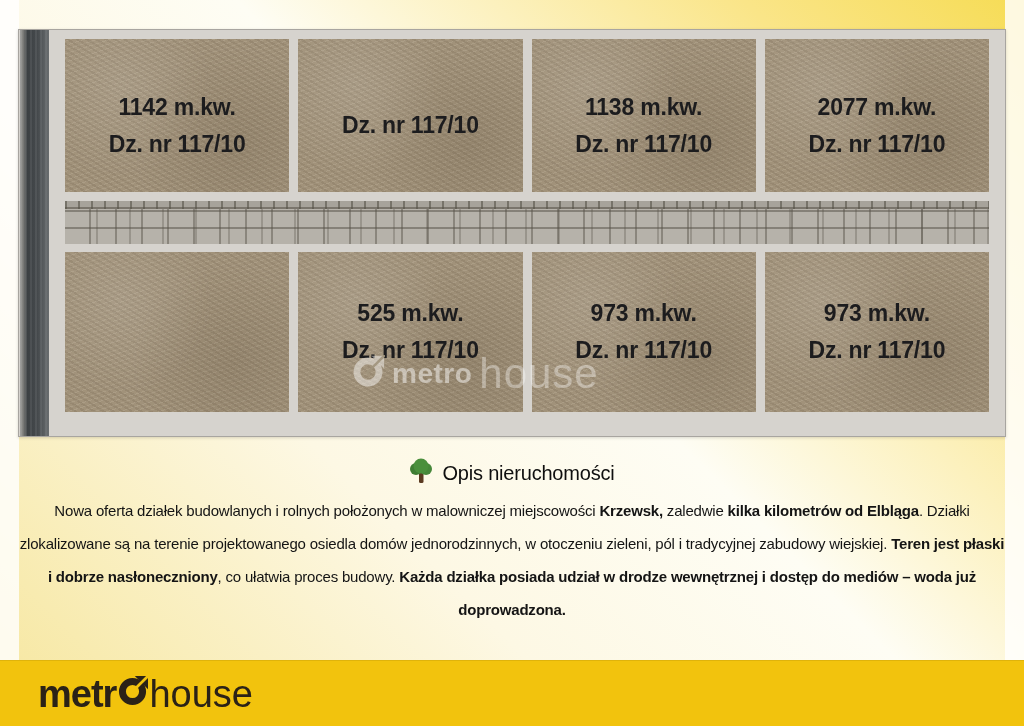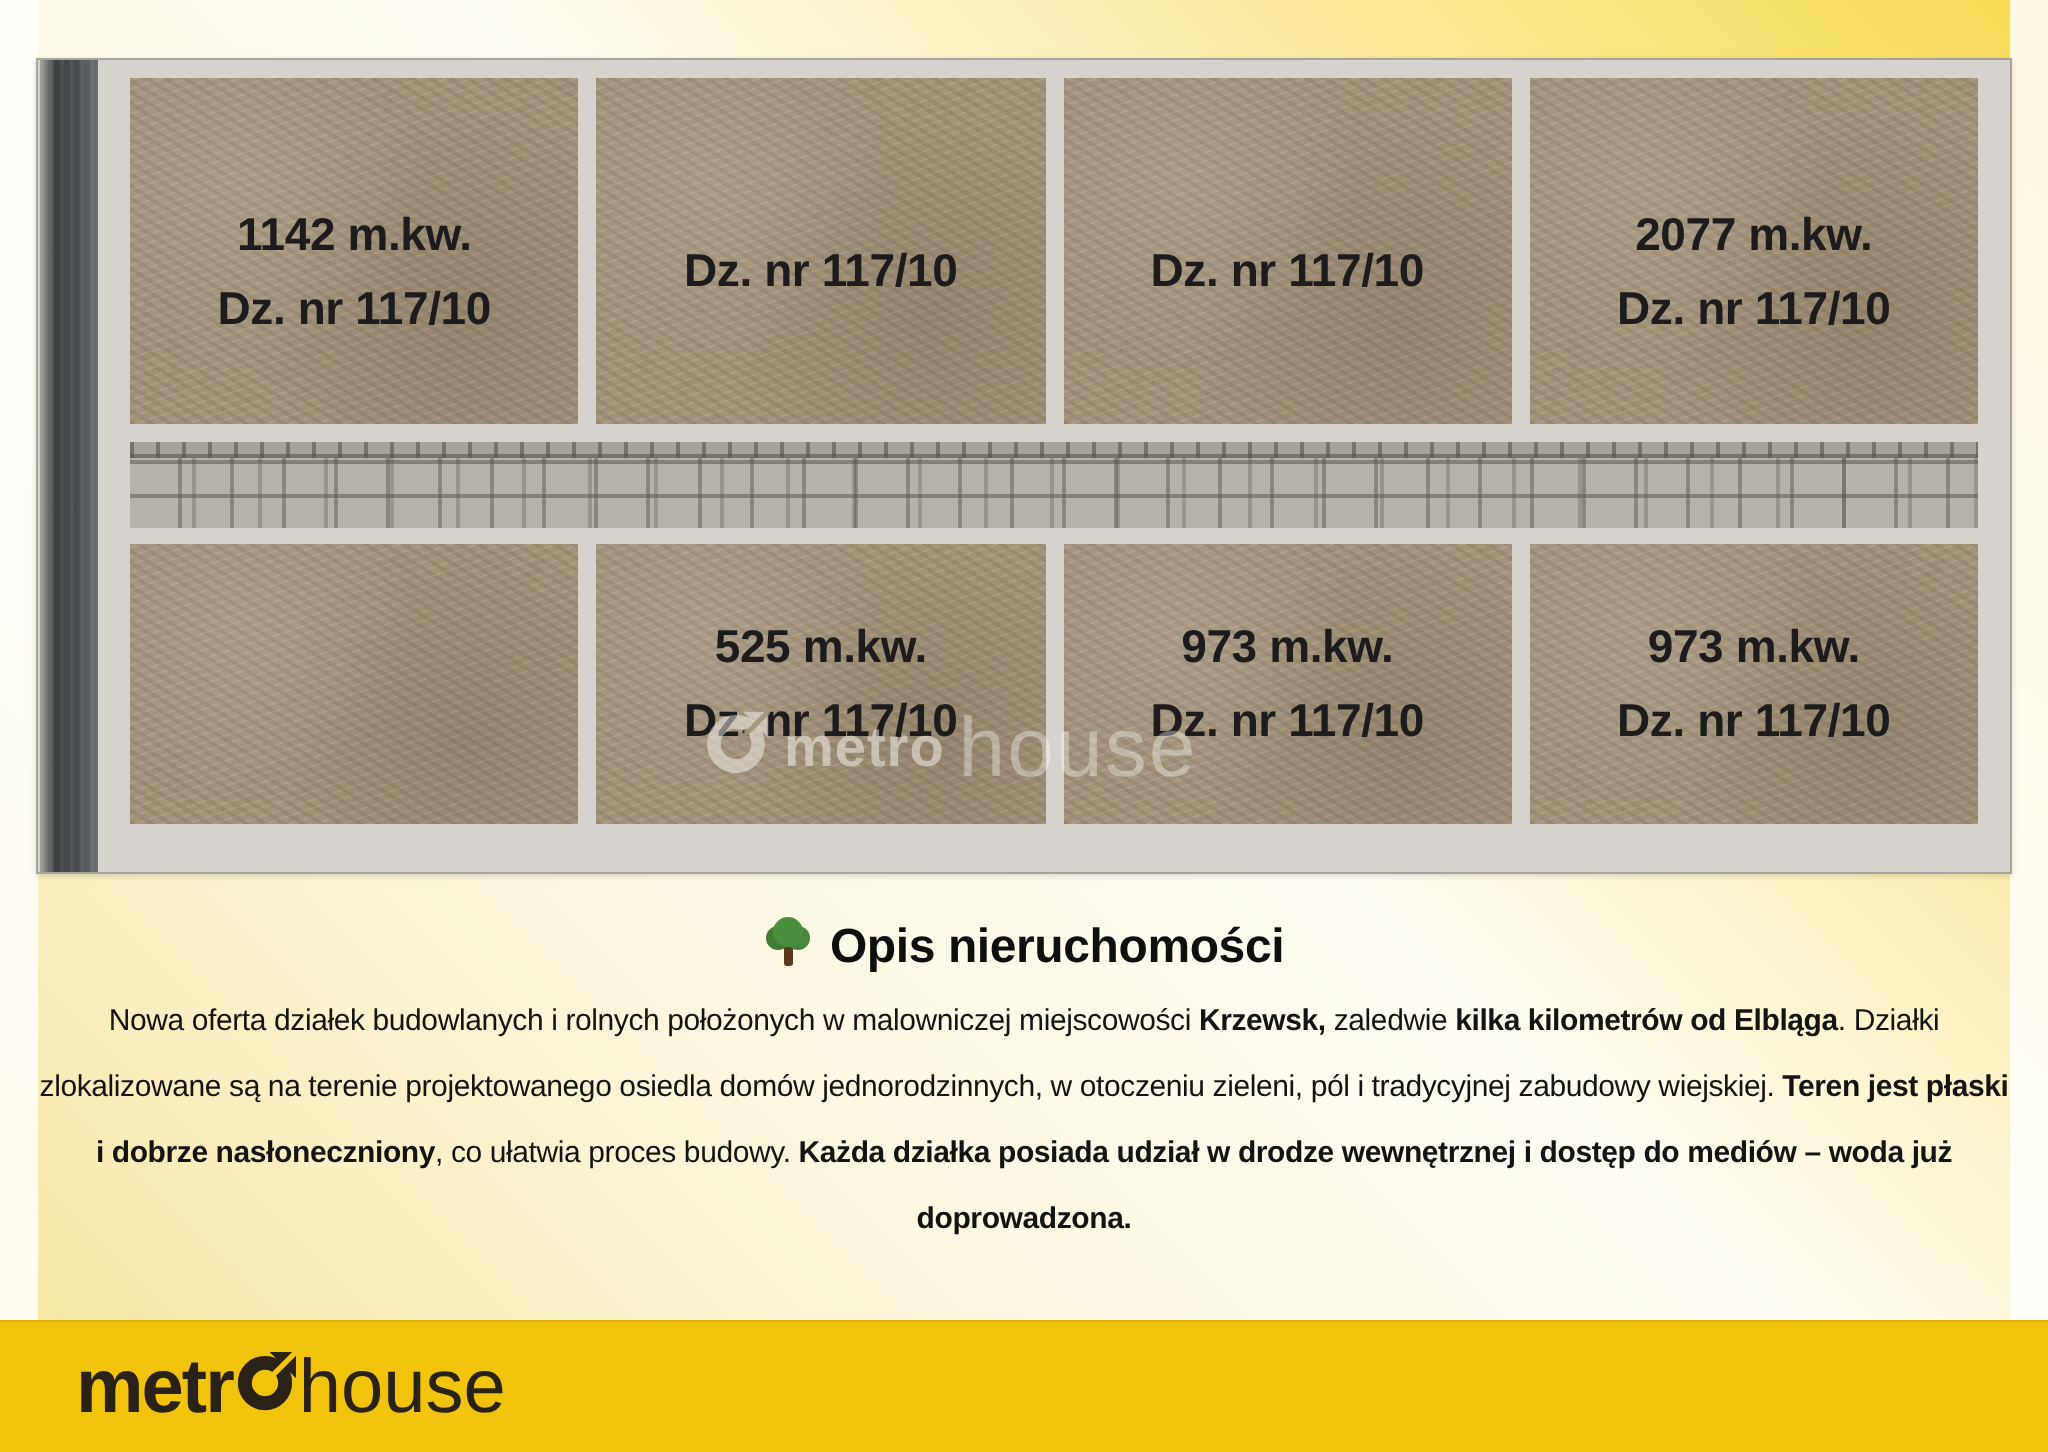--- a/index.html
+++ b/index.html
@@ -21,21 +21,21 @@
     position:absolute; left:1px; top:0; bottom:0; width:29px;
     background:
       repeating-linear-gradient(90deg, rgba(255,255,255,.07) 0 2px, transparent 2px 5px),
       linear-gradient(90deg,#9a9a98 0,#80807d 3px,#3c4043 7px,#45494c 60%,#696d6f 100%);
   }
   .field{
     position:absolute; left:46px; right:16px; top:9px; bottom:24px;
     display:flex; flex-direction:column;
   }
   .row{display:grid; grid-template-columns:repeat(4,1fr); gap:9px;}
-  .row.top{height:173px;}
+  .row.top{height:153px;}
   .row.bottom{flex:1;}
   .parcel{
     background-color:#a1927a;
     background-image:
       radial-gradient(circle at 25% 30%, rgba(255,255,255,.10), transparent 45%),
       radial-gradient(circle at 75% 70%, rgba(70,55,35,.14), transparent 50%),
       repeating-linear-gradient(32deg, rgba(125,110,88,.28) 0 2px, transparent 2px 5px),
       repeating-linear-gradient(-18deg, rgba(222,212,192,.16) 0 1px, transparent 1px 4px);
     display:flex; flex-direction:column; align-items:center; justify-content:center;
     box-sizing:border-box;
@@ -63,21 +63,21 @@
     display:flex; align-items:center; gap:7px; pointer-events:none;
   }
   .wm-metro{font-weight:700; font-size:28px; color:rgba(255,255,255,.48); letter-spacing:.5px;}
   .wm-house{font-weight:400; font-size:42px; color:rgba(255,255,255,.36); letter-spacing:1px;}
 
   
   .heading-row{
     position:absolute; top:458px; left:0; width:100%;
     display:flex; justify-content:center; align-items:center; gap:9px;
   }
-  .heading-text{font-size:24px; font-weight:700; color:#0f0f0f; letter-spacing:-.2px;}
+  .heading-text{font-size:20px; font-weight:400; color:#0f0f0f; letter-spacing:-.2px;}
   .desc{
     position:absolute; top:494px; left:16px; right:16px;
     text-align:center; font-size:15px; line-height:33px; color:#141414; letter-spacing:-.2px;
   }
   .seg-b{font-weight:700;}
 
   
   .footer{
     position:absolute; bottom:0; left:0; width:100%; height:66px;
     background:#f2c30d; border-top:1px solid rgba(0,0,0,.08);
@@ -102,20 +102,21 @@
     <div class="field">
       <div class="row top">
         <div class="parcel">
           <div class="lbl">1142 m.kw.</div>
           <div class="lbl">Dz. nr 117/10</div>
         </div>
         <div class="parcel">
           <div class="lbl">Dz. nr 117/10</div>
         </div>
         <div class="parcel">
+          <div class="lbl">1138 m.kw.</div>
           <div class="lbl">Dz. nr 117/10</div>
         </div>
         <div class="parcel">
           <div class="lbl">2077 m.kw.</div>
           <div class="lbl">Dz. nr 117/10</div>
         </div>
       </div>
 
       <div class="road">
         <div class="road-top"></div>

